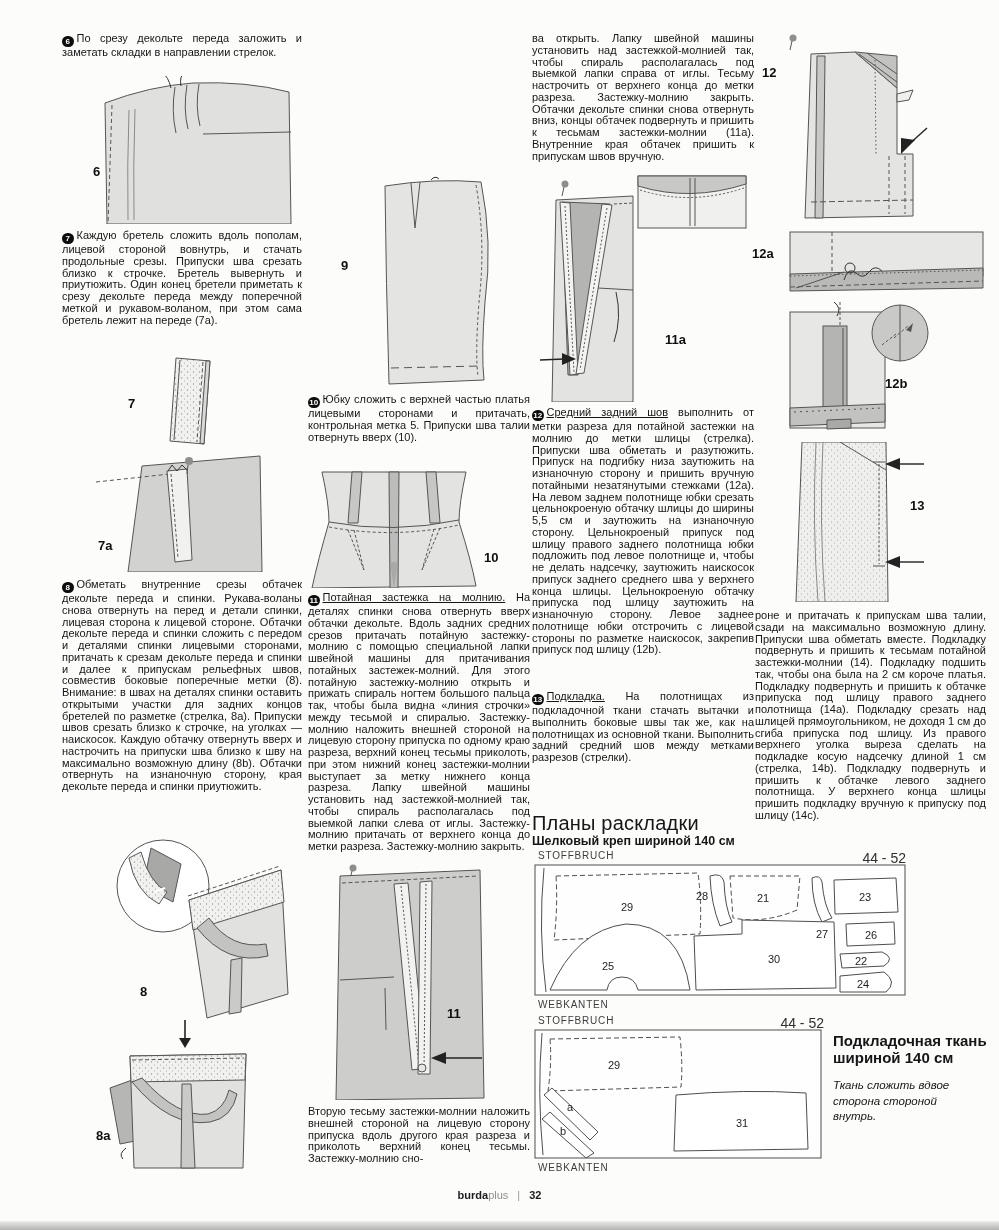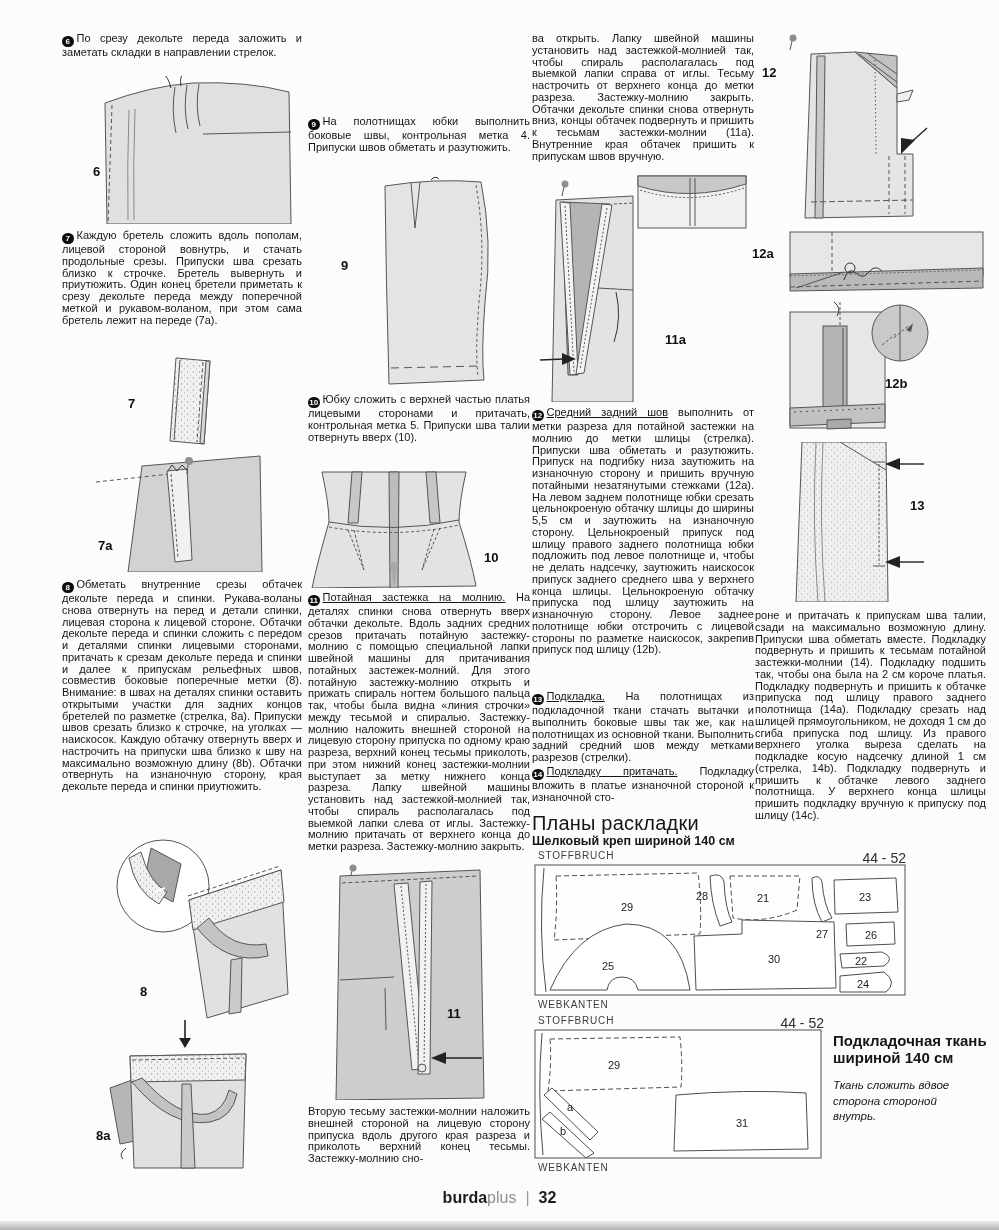--- a/index.html
+++ b/index.html
@@ -20,21 +20,21 @@
   .fig svg { position:absolute; left:0; top:0; width:100%; height:100%; }
   .figlab { position:absolute; font-weight:bold; font-size:13px; color:#0e0e0e; }
   .plan-heading { position:absolute; font-size:20px; font-weight:normal; letter-spacing:0.2px; }
   .plan-sub { position:absolute; font-size:12.5px; font-weight:bold; }
   .small-cap { position:absolute; font-size:10px; letter-spacing:0.8px; color:#3d3d3d; }
   .sizes { position:absolute; font-size:14px; color:#2e2e2e; text-align:right; }
   .planbox { position:absolute; }
   .planbox svg { display:block; width:100%; height:100%; }
   .lining-title { position:absolute; font-size:15px; font-weight:bold; line-height:17px; }
   .lining-note { position:absolute; font-size:11.5px; font-style:italic; line-height:15.5px; }
-  .footer { position:absolute; top:1189px; left:0; width:100%; text-align:center; font-size:16px; color:#1c1c1c; }
+  .footer { position:absolute; top:1189px; left:0; width:100%; text-align:center; font-size:11px; color:#1c1c1c; }
   .footer .bold { font-weight:bold; }
   .footer .light { color:#8f8f8f; }
   .footer .divider { color:#9a9a9a; margin:0 9px; }
   .bottom-strip { position:absolute; left:0; bottom:0; width:100%; height:9px;
     background:linear-gradient(#ececea,#b2b2b0); }
 </style>
 </head>
 <body>
 
 <div id="page">
@@ -144,21 +144,20 @@
         <path d="M36,12 L148,10" stroke-dasharray="4 2.5"></path>
         <path d="M36,34 Q74,80 114,74 Q136,70 141,46 L133,42 Q128,62 112,66 Q82,70 46,30 Z" fill="#c3c3c1"></path>
         <polygon points="86,36 95,36 99,120 85,120" fill="#cacac8"></polygon>
         <path d="M30,100 q-8,6 -3,11" stroke="#333"></path>
       </g>
     </svg>
     <div class="figlab" style="left:0px;top:80px">8а</div>
   </div>
 
 
-  <p class="tb" style="left:308px;top:116px;width:222px"><span class="stepnum">9</span><span>На полотнищах юбки выполнить боковые швы, контрольная метка 4. Припуски швов обметать и разутюжить.</span></p>
 
   <div class="fig" style="left:335px;top:172px;width:175px;height:218px">
     <svg viewBox="0 0 175 218">
       <g fill="none" stroke="#555" stroke-width="1">
         <path d="M50,14 Q100,6 146,10 Q158,70 150,130 Q146,182 149,208 L54,212 Q51,110 50,14 Z" fill="#e4e4e2"></path>
         <path d="M141,13 Q151,70 144,130 Q140,182 143,204" stroke-dasharray="3 2.5"></path>
         <path d="M76,11 L80,56"></path>
           <path d="M85,10 L80,56"></path>
         <path d="M56,196 L145,194" stroke-dasharray="8 5"></path>
         <path d="M96,8 q4,-5 8,-1" stroke="#333"></path>
@@ -238,21 +237,20 @@
         <path d="M102,20 Q152,36 206,18" stroke-dasharray="2 2"></path>
       </g>
     </svg>
     <div class="figlab" style="left:127px;top:162px">11а</div>
   </div>
 
   <p class="tb" style="left:532px;top:407px;width:222px"><span class="stepnum">12</span><span class="utitle">Средний задний шов</span><span> выполнить от метки разреза для потайной застежки на молнию до метки шлицы (стрелка). Припуски шва обметать и разутюжить. Припуск на подгибку низа заутюжить на изнаночную сторону и пришить вручную потайными незатянутыми стежками (12а). На левом заднем полотнище юбки срезать цельнокроеную обтачку шлицы до ширины 5,5 см и заутюжить на изнаночную сторону. Цельнокроеный припуск под шлицу правого заднего полотнища юбки подложить под левое полотнище и, чтобы не делать надсечку, заутюжить наискосок припуск заднего среднего шва у верхнего конца шлицы. Цельнокроеную обтачку припуска под шлицу заутюжить на изнаночную сторону. Левое заднее полотнище юбки отстрочить с лицевой стороны по разметке наискосок, закрепив припуск под шлицу (12b).</span></p>
 
   <p class="tb" style="left:532px;top:691px;width:222px"><span class="stepnum">13</span><span class="utitle">Подкладка.</span><span> На полотнищах из подкладочной ткани стачать вытачки и выполнить боковые швы так же, как на полотнищах из основной ткани. Выполнить задний средний шов между метками разрезов (стрелки).</span></p>
 
-  <p class="tb" style="left:532px;top:766px;width:222px"><span class="stepnum">14</span><span class="utitle">Подкладку притачать.</span><span> Подкладку вложить в платье изнаночной стороной к изнаночной сто-</span></p>
 
   <div class="plan-heading" style="left:532px;top:812px">Планы раскладки</div>
   <div class="plan-sub" style="left:532px;top:834px">Шелковый креп шириной 140 см</div>
 
   <div class="small-cap" style="left:538px;top:850px">STOFFBRUCH</div>
   <div class="sizes" style="left:820px;top:850px;width:86px">44 - 52</div>
 
   <div class="planbox" style="left:534px;top:864px;width:372px;height:132px">
     <svg viewBox="0 0 372 132">
       <g fill="none" stroke="#4e4e4e" stroke-width="1">

